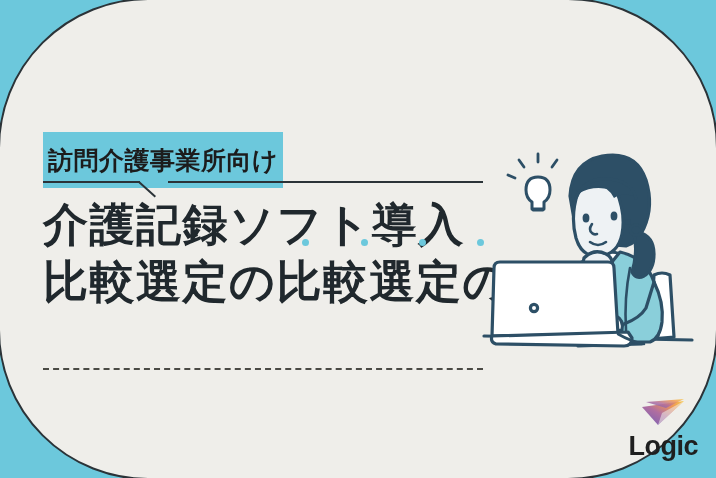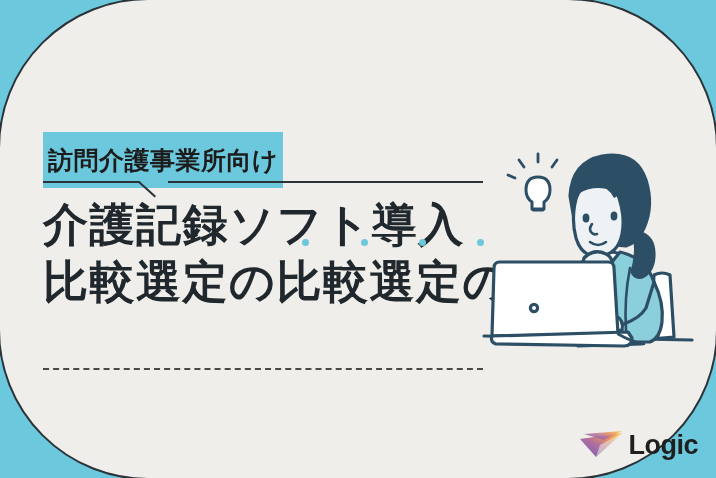--- a/index.html
+++ b/index.html
@@ -127,20 +127,21 @@
   }
 
   
   #logo {
     position: absolute;
     right: 18px;
     bottom: 18px;
     display: flex;
     align-items: center;
     gap: 5px;
+    flex-direction: column;
   }
   #logo-mark { display:block; }
   #logo-text {
     font-size: 27px;
     font-weight: 700;
     color: #1f1f1f;
     letter-spacing: -0.5px;
     line-height: 1;
   }
 </style>

